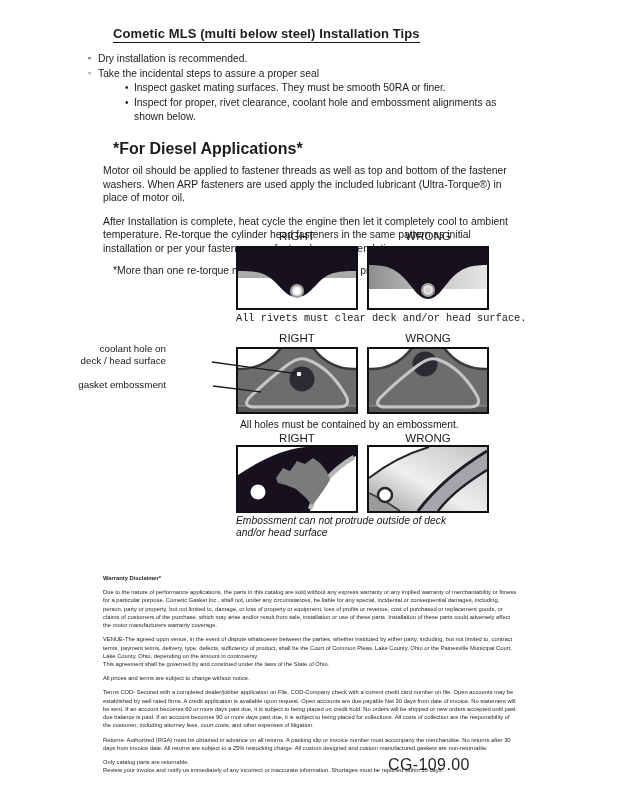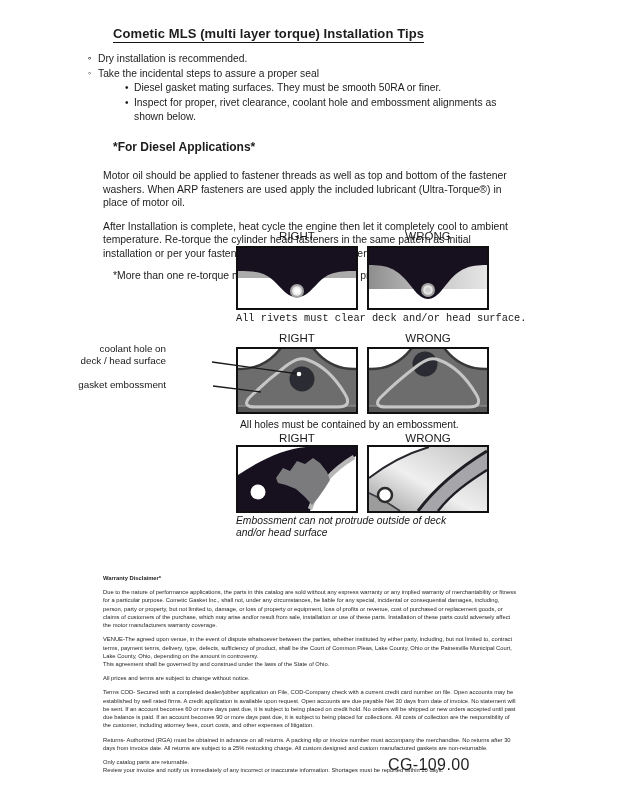--- a/index.html
+++ b/index.html
@@ -8,21 +8,21 @@
   
   .top-content{position:absolute;left:88px;top:24px;width:440px;}
   .doc-title{display:inline-block;margin:0 0 9px 25px;font-size:13px;font-weight:bold;
              border-bottom:1.6px solid #141414;padding-bottom:1px;letter-spacing:0.1px;}
   .tips-list{margin:0;padding:0;list-style:none;font-size:10.3px;line-height:1.42;}
   .tips-list>li{padding-left:10px;position:relative;}
   .tips-list>li .marker{position:absolute;left:0;top:0;font-size:9px;}
   .sub-list{margin:0 0 0 27px;padding:0;list-style:none;}
   .sub-list>li{padding-left:9px;position:relative;}
   .sub-list>li .marker{position:absolute;left:0;top:0;font-size:10px;}
-  .diesel-heading{margin:15px 0 15px 25px;font-size:12px;font-weight:bold;}
+  .diesel-heading{margin:15px 0 6px 25px;font-size:16px;font-weight:bold;}
   .body-para{margin:0 0 10px 15px;width:414px;font-size:10.4px;line-height:1.3;}
   .note-line{margin:2px 0 0 25px;font-size:10.4px;}
   
   .diagrams{position:absolute;left:0;top:228px;width:574px;height:318px;}
   .dlabel{position:absolute;width:122px;text-align:center;font-size:11.5px;color:#1b1b1b;}
   .dpanel{position:absolute;width:122px;}
   .dpanel svg{display:block;}
   .dcaption{position:absolute;font-size:10.3px;color:#171717;line-height:1.15;}
   .pre{white-space:pre-line;}
   .callout{position:absolute;right:408px;text-align:right;font-size:9.8px;line-height:1.2;color:#171717;}
@@ -33,28 +33,28 @@
   .legal p{margin:0 0 6px 0;}
   
   .footer-code{position:absolute;left:388px;top:756px;font-size:16px;color:#1f1f22;letter-spacing:0.4px;}
 </style>
 </head>
 <body>
 
 <div class="page">
 
   <div class="top-content">
-    <h1 class="doc-title">Cometic MLS (multi layer torque) Installation Tips</h1>
+    <h1 class="doc-title">Cometic MLS (multi below steel) Installation Tips</h1>
 
     <ul class="tips-list">
       <li><span class="marker">◦</span></li>
       <li><span class="marker">◦</span><span>Dry installation is recommended.</span></li>
       <li><span class="marker">◦</span><span>Take the incidental steps to assure a proper seal</span>
         <ul class="sub-list">
-          <li><span class="marker">•</span><span>Diesel gasket mating surfaces.  They must be smooth 50RA or finer.</span></li>
+          <li><span class="marker">•</span><span>Inspect gasket mating surfaces.  They must be smooth 50RA or finer.</span></li>
           <li><span class="marker">•</span><span>Inspect for proper, rivet clearance, coolant hole and embossment alignments as shown below.</span></li>
         </ul>
       </li>
     </ul>
 
     <h2 class="diesel-heading">*For Diesel Applications*</h2>
     <p class="body-para">Motor oil should be applied to fastener threads as well as top and bottom of the fastener washers. When ARP fasteners are used apply the included lubricant (Ultra-Torque®) in place of motor oil.</p>
     <p class="body-para">After Installation is complete, heat cycle the engine then let it completely cool to ambient temperature. Re-torque the cylinder head fasteners in the same pattern as initial installation or per your fastener manufacturer's recommendations.</p>
     <p class="note-line">*More than one re-torque may be required to achieve proper fastener stretch*</p>
   </div>

